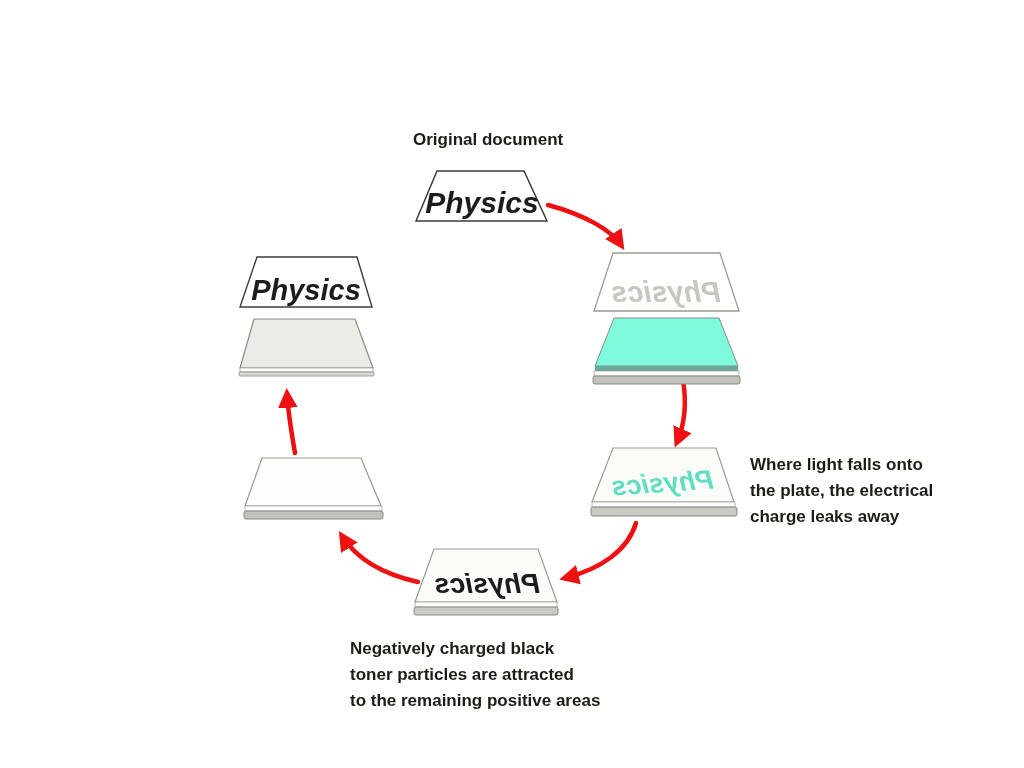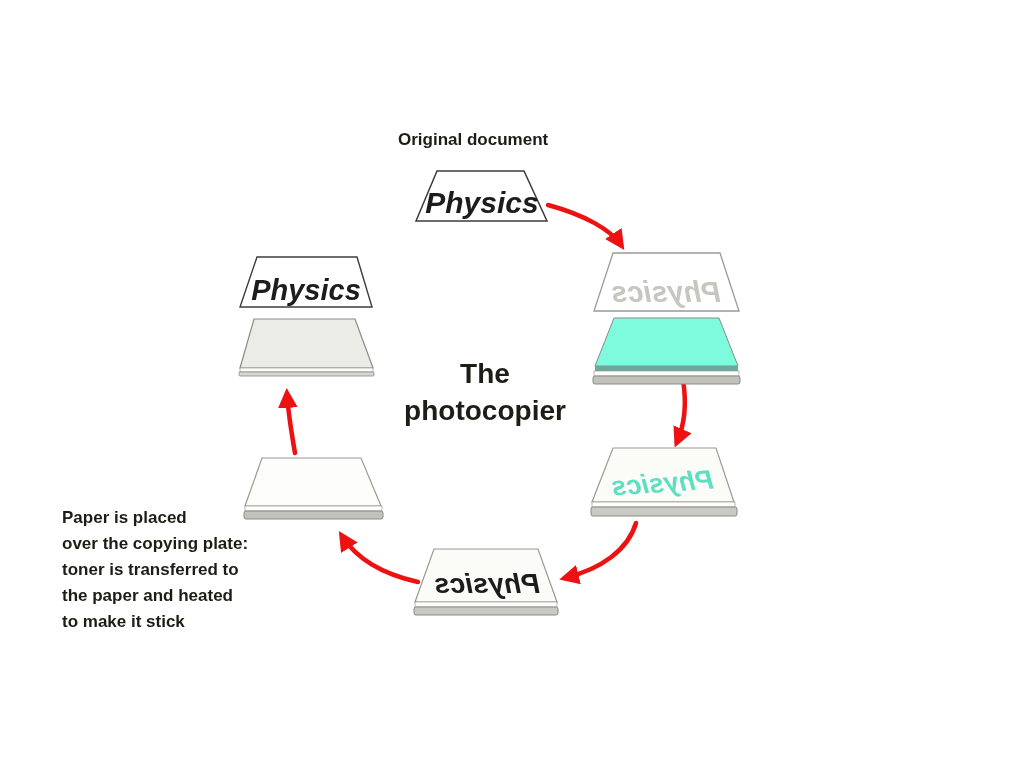--- a/index.html
+++ b/index.html
@@ -8,20 +8,21 @@
     font-family:"Liberation Sans",sans-serif;overflow:hidden;
   }
   #diagram-svg{position:absolute;left:0;top:0;}
   .note{
     position:absolute;color:#1d1d15;font-size:17px;font-weight:bold;
     line-height:26px;white-space:pre-line;letter-spacing:0px;
   }
   .caption{
     position:absolute;color:#1d1d15;font-size:17px;font-weight:bold;
     white-space:pre-line;
+    margin-left:15px;
   }
   .title{
     position:absolute;left:335px;top:355px;width:300px;text-align:center;
     color:#1d1d15;font-size:28px;font-weight:bold;line-height:37px;white-space:pre-line;
   }
   .physics-text{
     font-family:"Liberation Sans",sans-serif;font-style:italic;font-weight:bold;
   }
 </style>
 </head>
@@ -86,28 +87,27 @@
       <text class="physics-text" x="306" y="300" font-size="29" text-anchor="middle" fill="#1c1c1c">Physics</text>
     </g>
 
     <g>
       <polygon points="254,319 355,319 373,368 240,368" fill="#ecece6" stroke="#8a8a86" stroke-width="1.2"></polygon>
       <rect x="240" y="368" width="133" height="4" fill="#fdfdfb" stroke="#9a9a94" stroke-width="0.7"></rect>
       <rect x="239" y="372" width="135" height="4" rx="1" fill="#d8d8d2" stroke="#8a8a86" stroke-width="0.8"></rect>
     </g>
   </svg>
 
-  <div class="title">The
-photocopier</div>
 
   <div class="caption" style="left:398px;top:130px;">Original document</div>
 
 
+  <div class="note" style="left:750px;top:452px;">Where light falls onto
+the plate, the electrical
+charge leaks away</div>
 
+  <div class="note" style="left:350px;top:636px;">Negatively charged black
+toner particles are attracted
+to the remaining positive areas</div>
 
-  <div class="note" style="left:62px;top:505px;">Paper is placed
-over the copying plate:
-toner is transferred to
-the paper and heated
-to make it stick</div>
 
 
 </div>
 
 </body></html>

